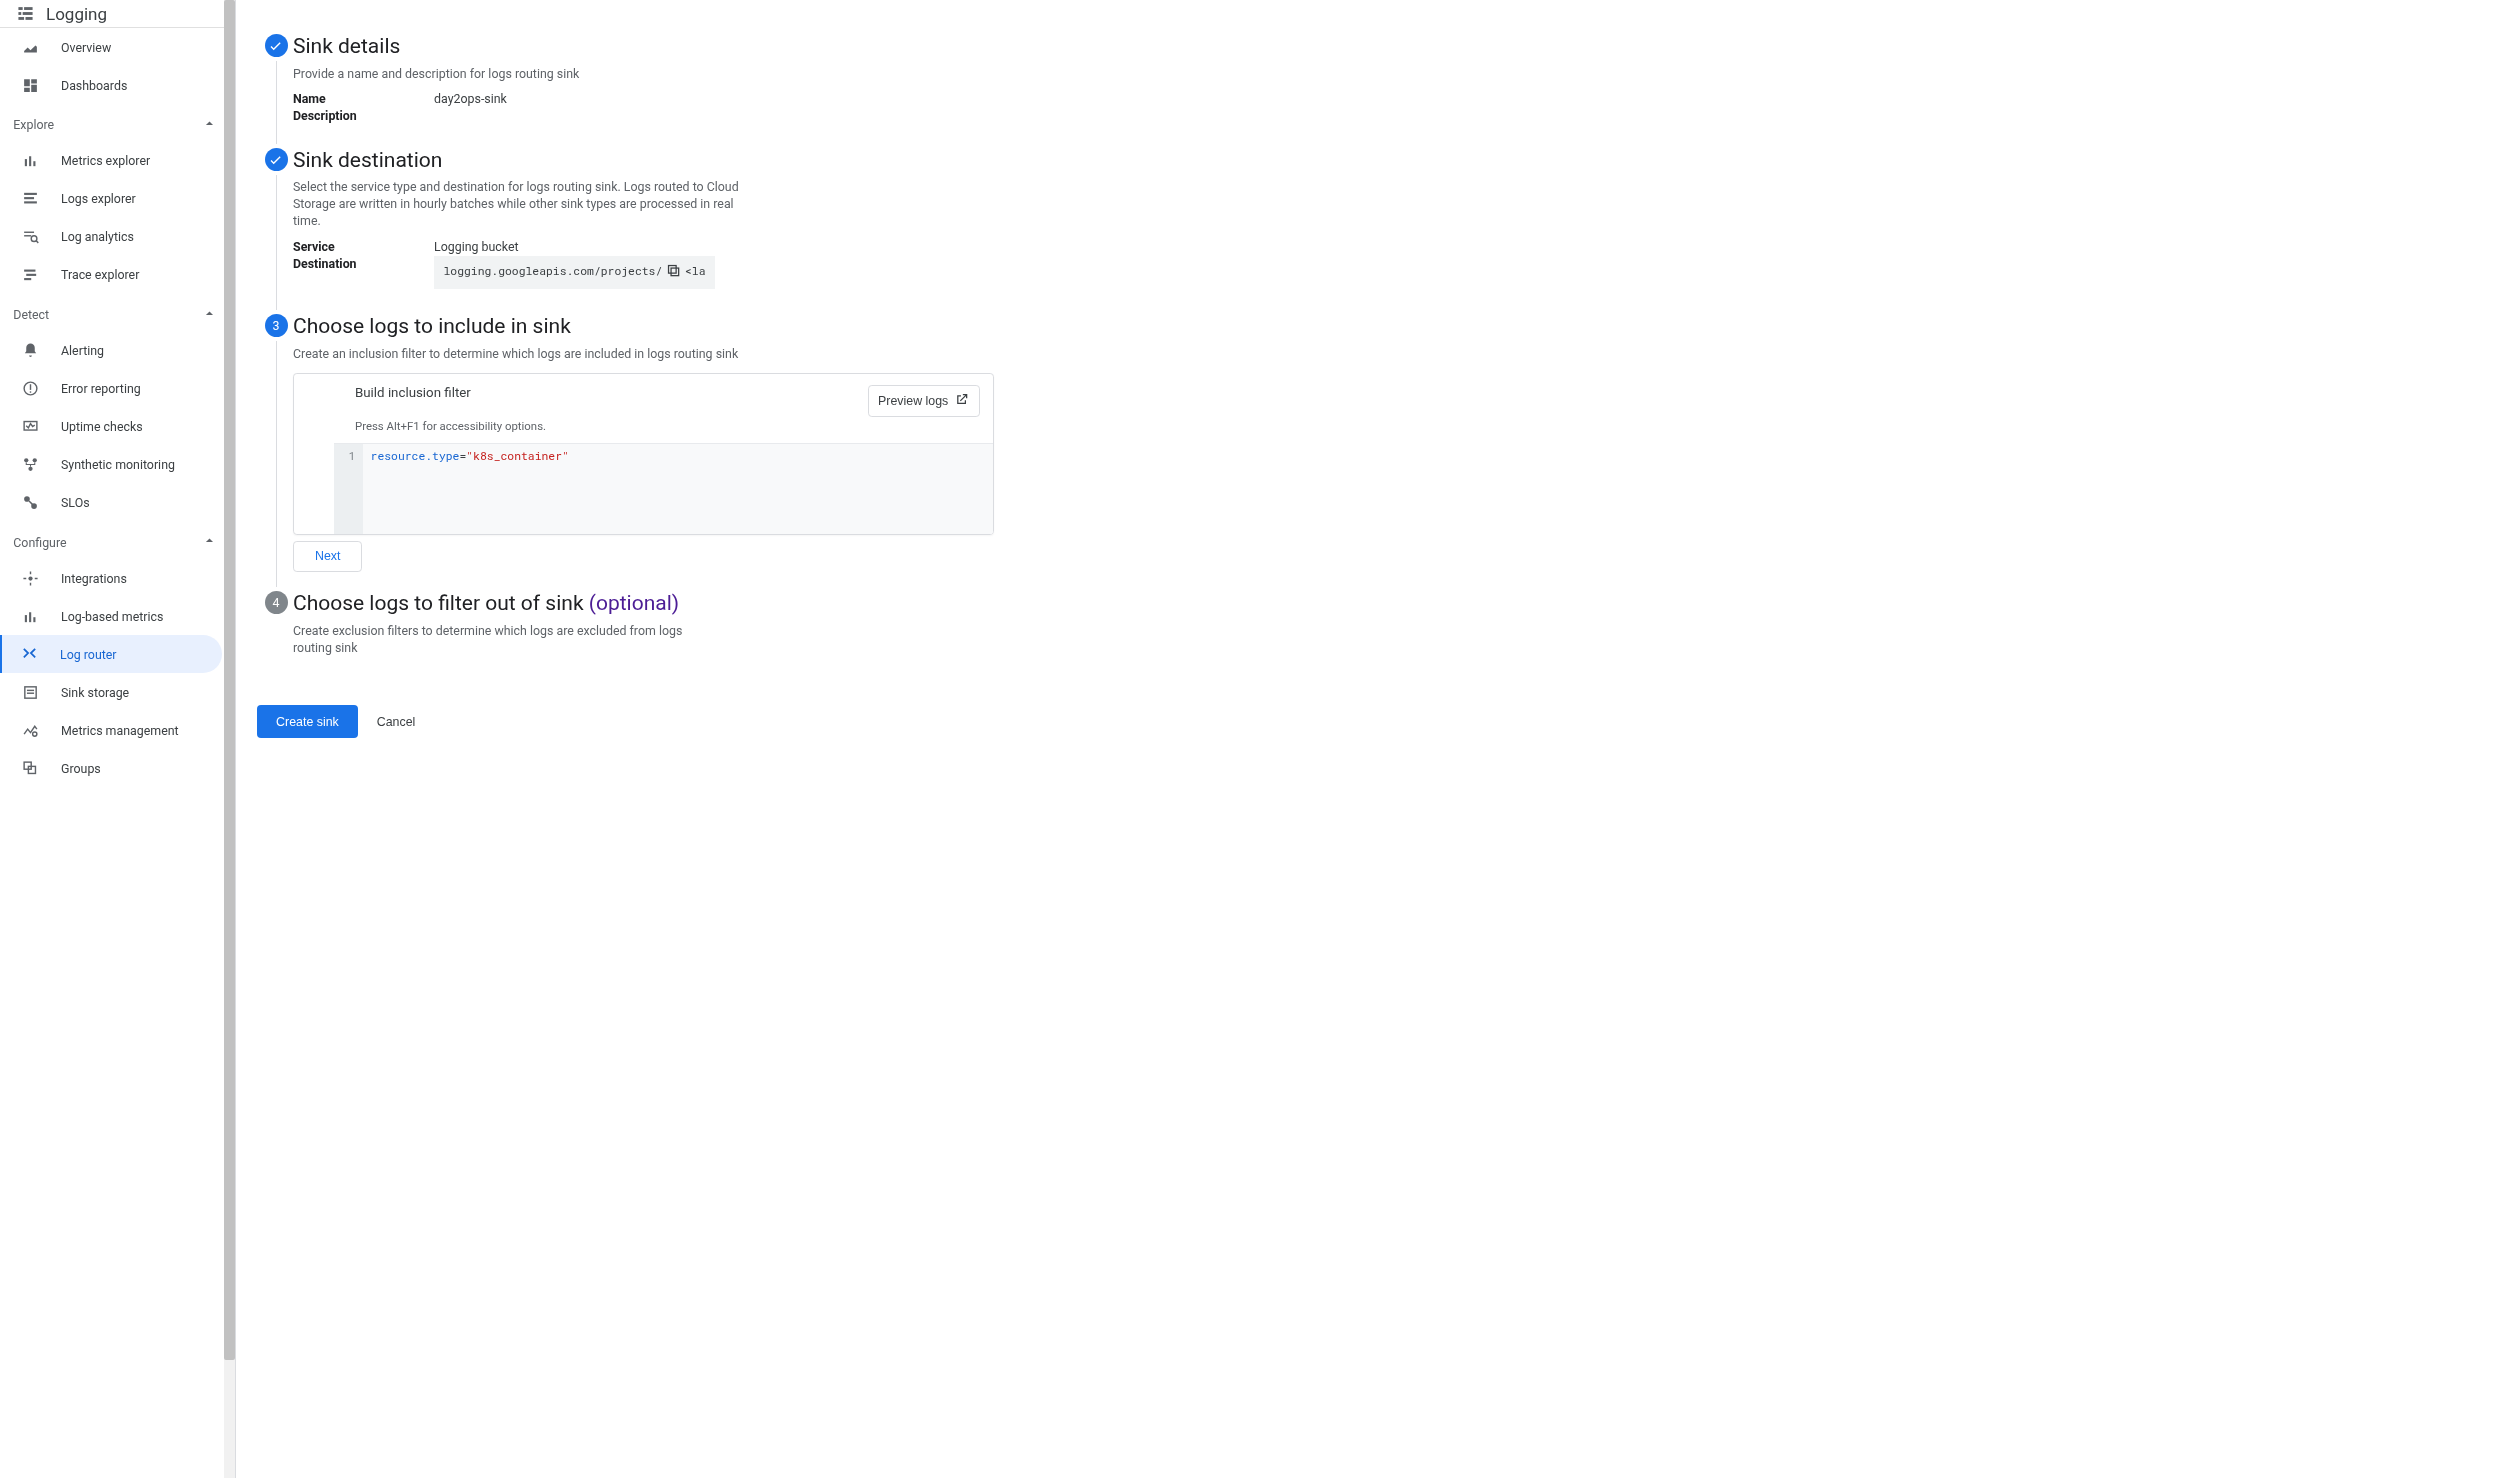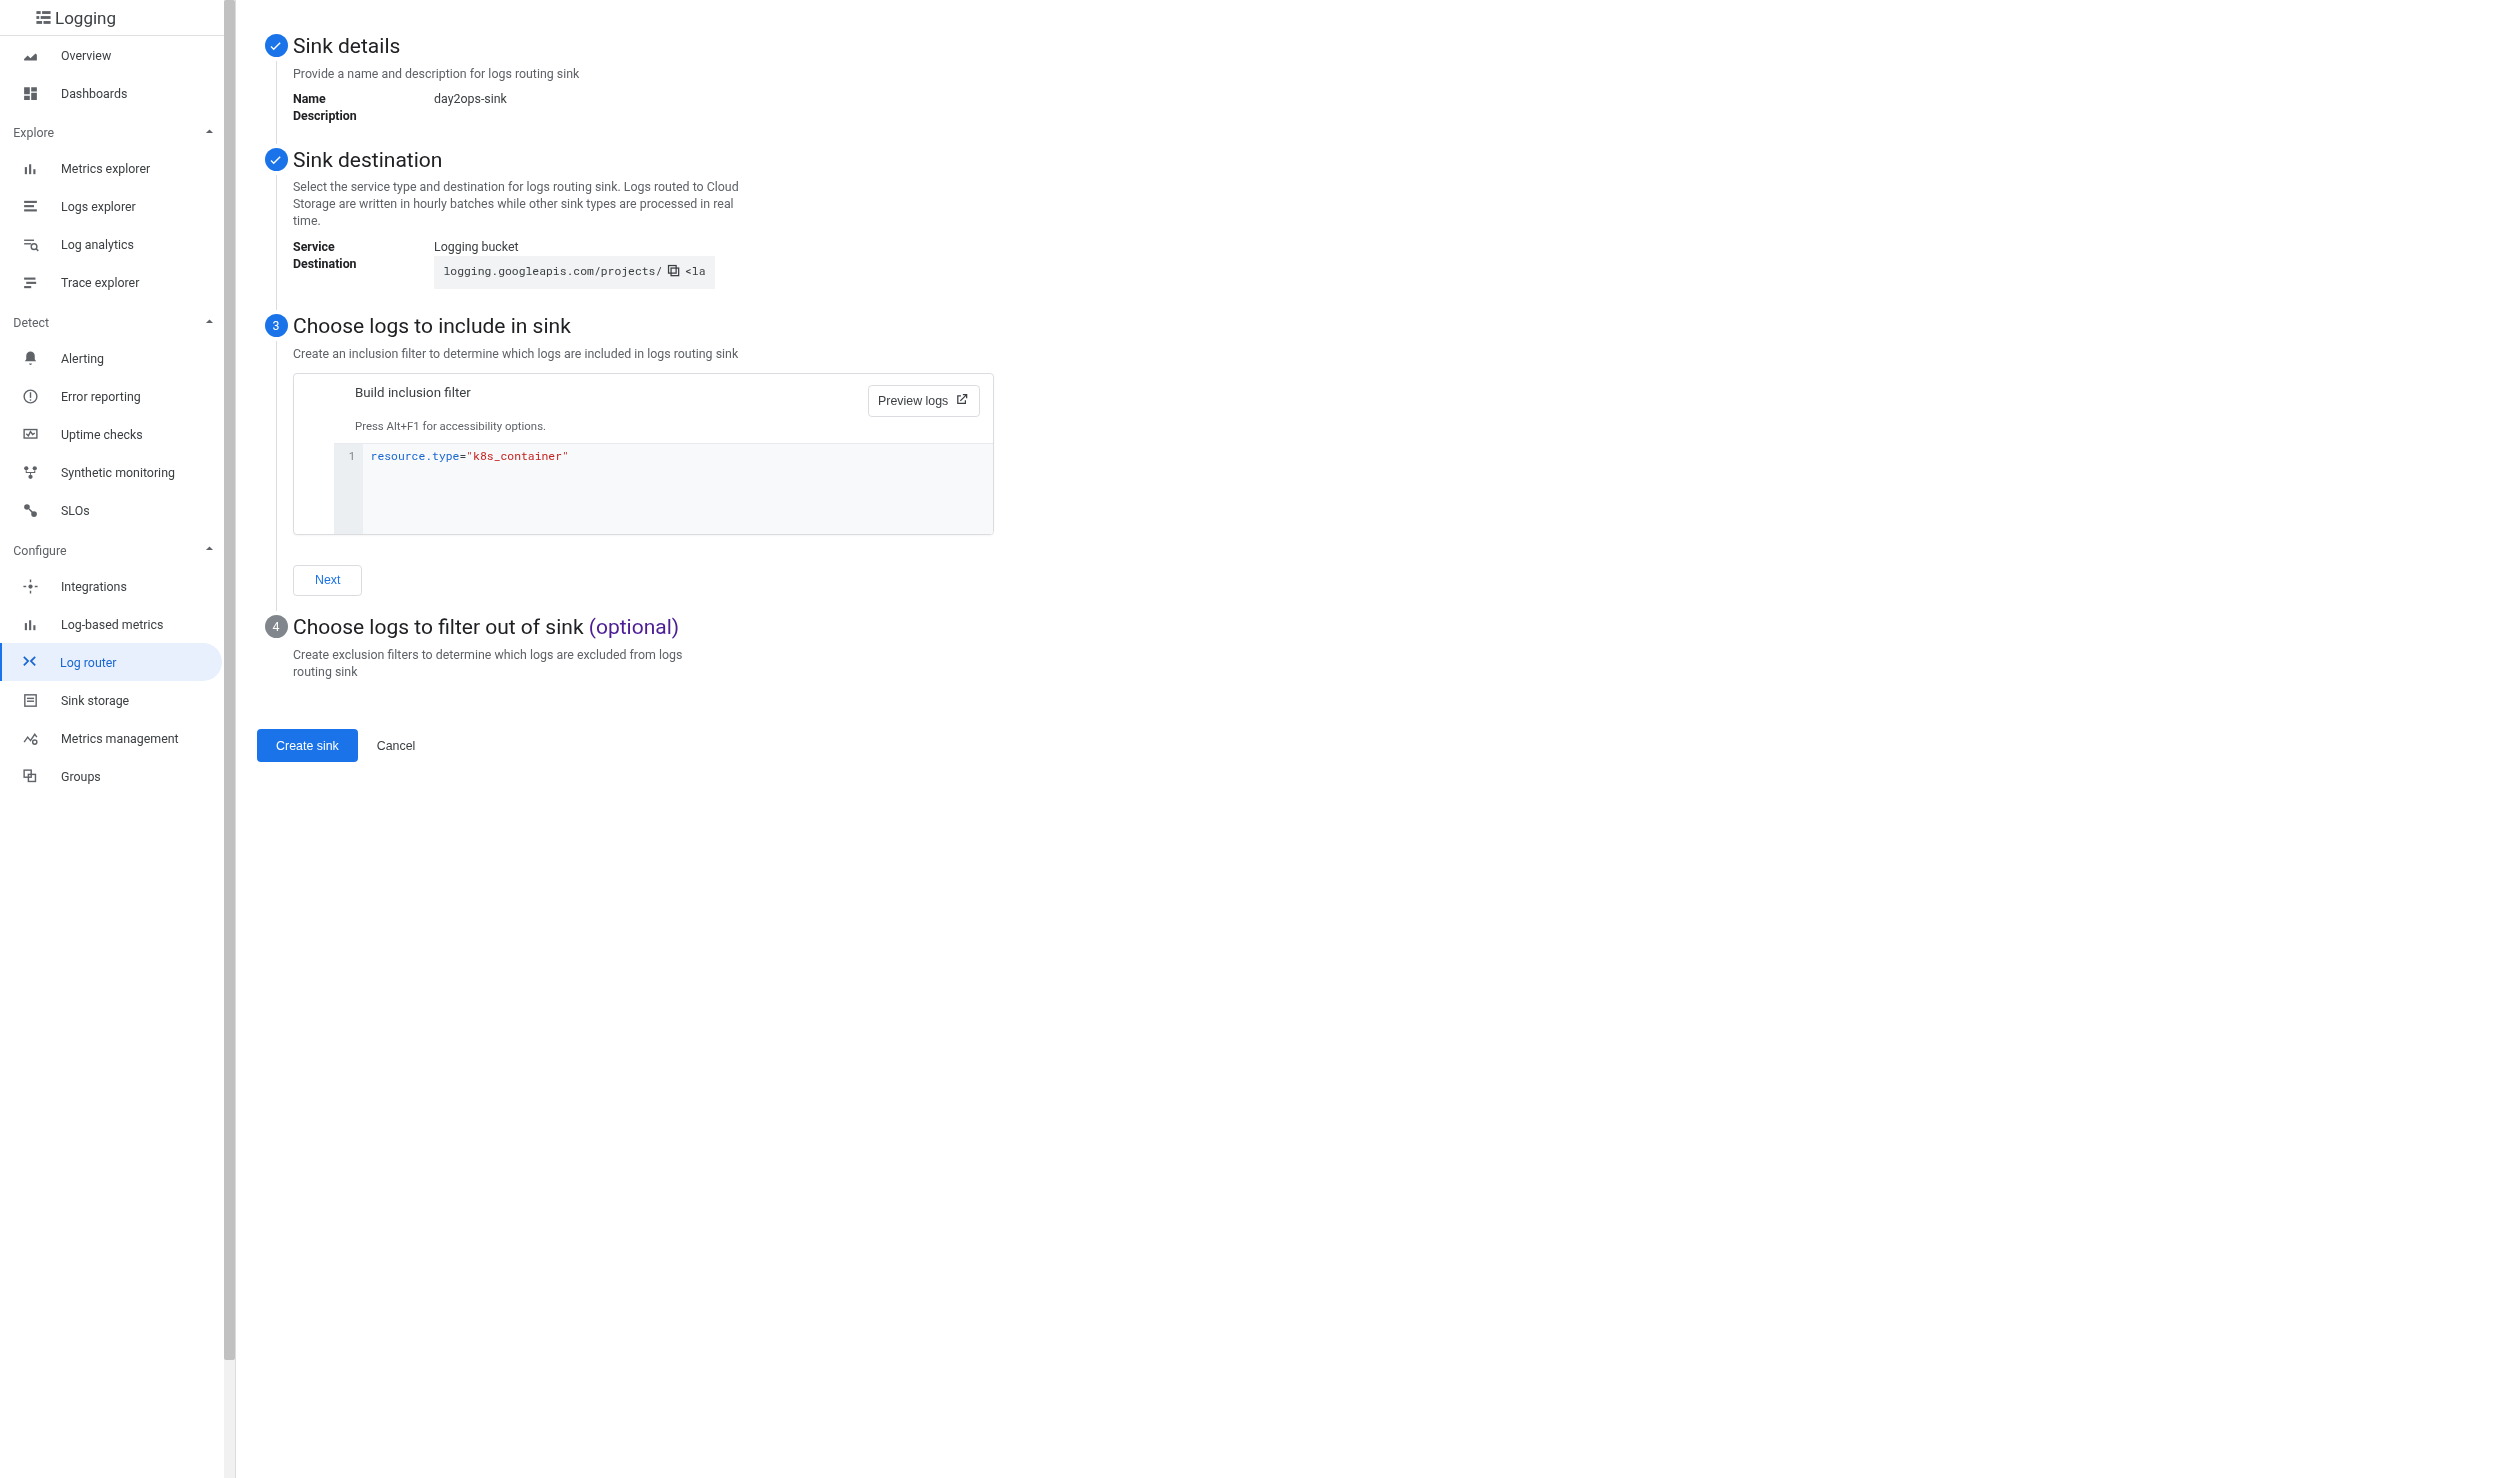--- a/index.html
+++ b/index.html
@@ -25,23 +25,23 @@
     position: absolute;
     right: 0; top: 0;
     width: 11.4px;
     height: 92%;
     background: #c1c1c1;
     border-radius: 1.9px;
   }
   .logo-row {
     display: flex;
     align-items: center;
-    height: 36px;
-    padding-left: 34px;
-    gap: 2px;
+    height: 28px;
+    padding-left: 16px;
+    gap: 11px;
     border-bottom: 1px solid #e0e0e0;
   }
   .product-title {
     font-size: 17px;
     color: #3c4043;
     font-weight: 400;
   }
 
   .nav-item {
     display: flex;
@@ -205,21 +205,21 @@
     padding: 3.8px 7.6px 3.8px 3.8px;
     color: #80868b;
     background: #eceff1;
   }
   .code-line { padding: 3.8px 7.6px; }
   .tok-prop { color: #1967d2; }
   .tok-op { color: #3c4043; }
   .tok-str { color: #c5221f; }
 
   .next-btn {
-    margin-top: 30px;
+    margin-top: 6px;
     border: 1px solid #dadce0;
     background: #fff;
     border-radius: 3.8px;
     color: #1a73e8;
     padding: 7.6px 21px;
     font-size: 12.4px;
     cursor: pointer;
   }
 
   

